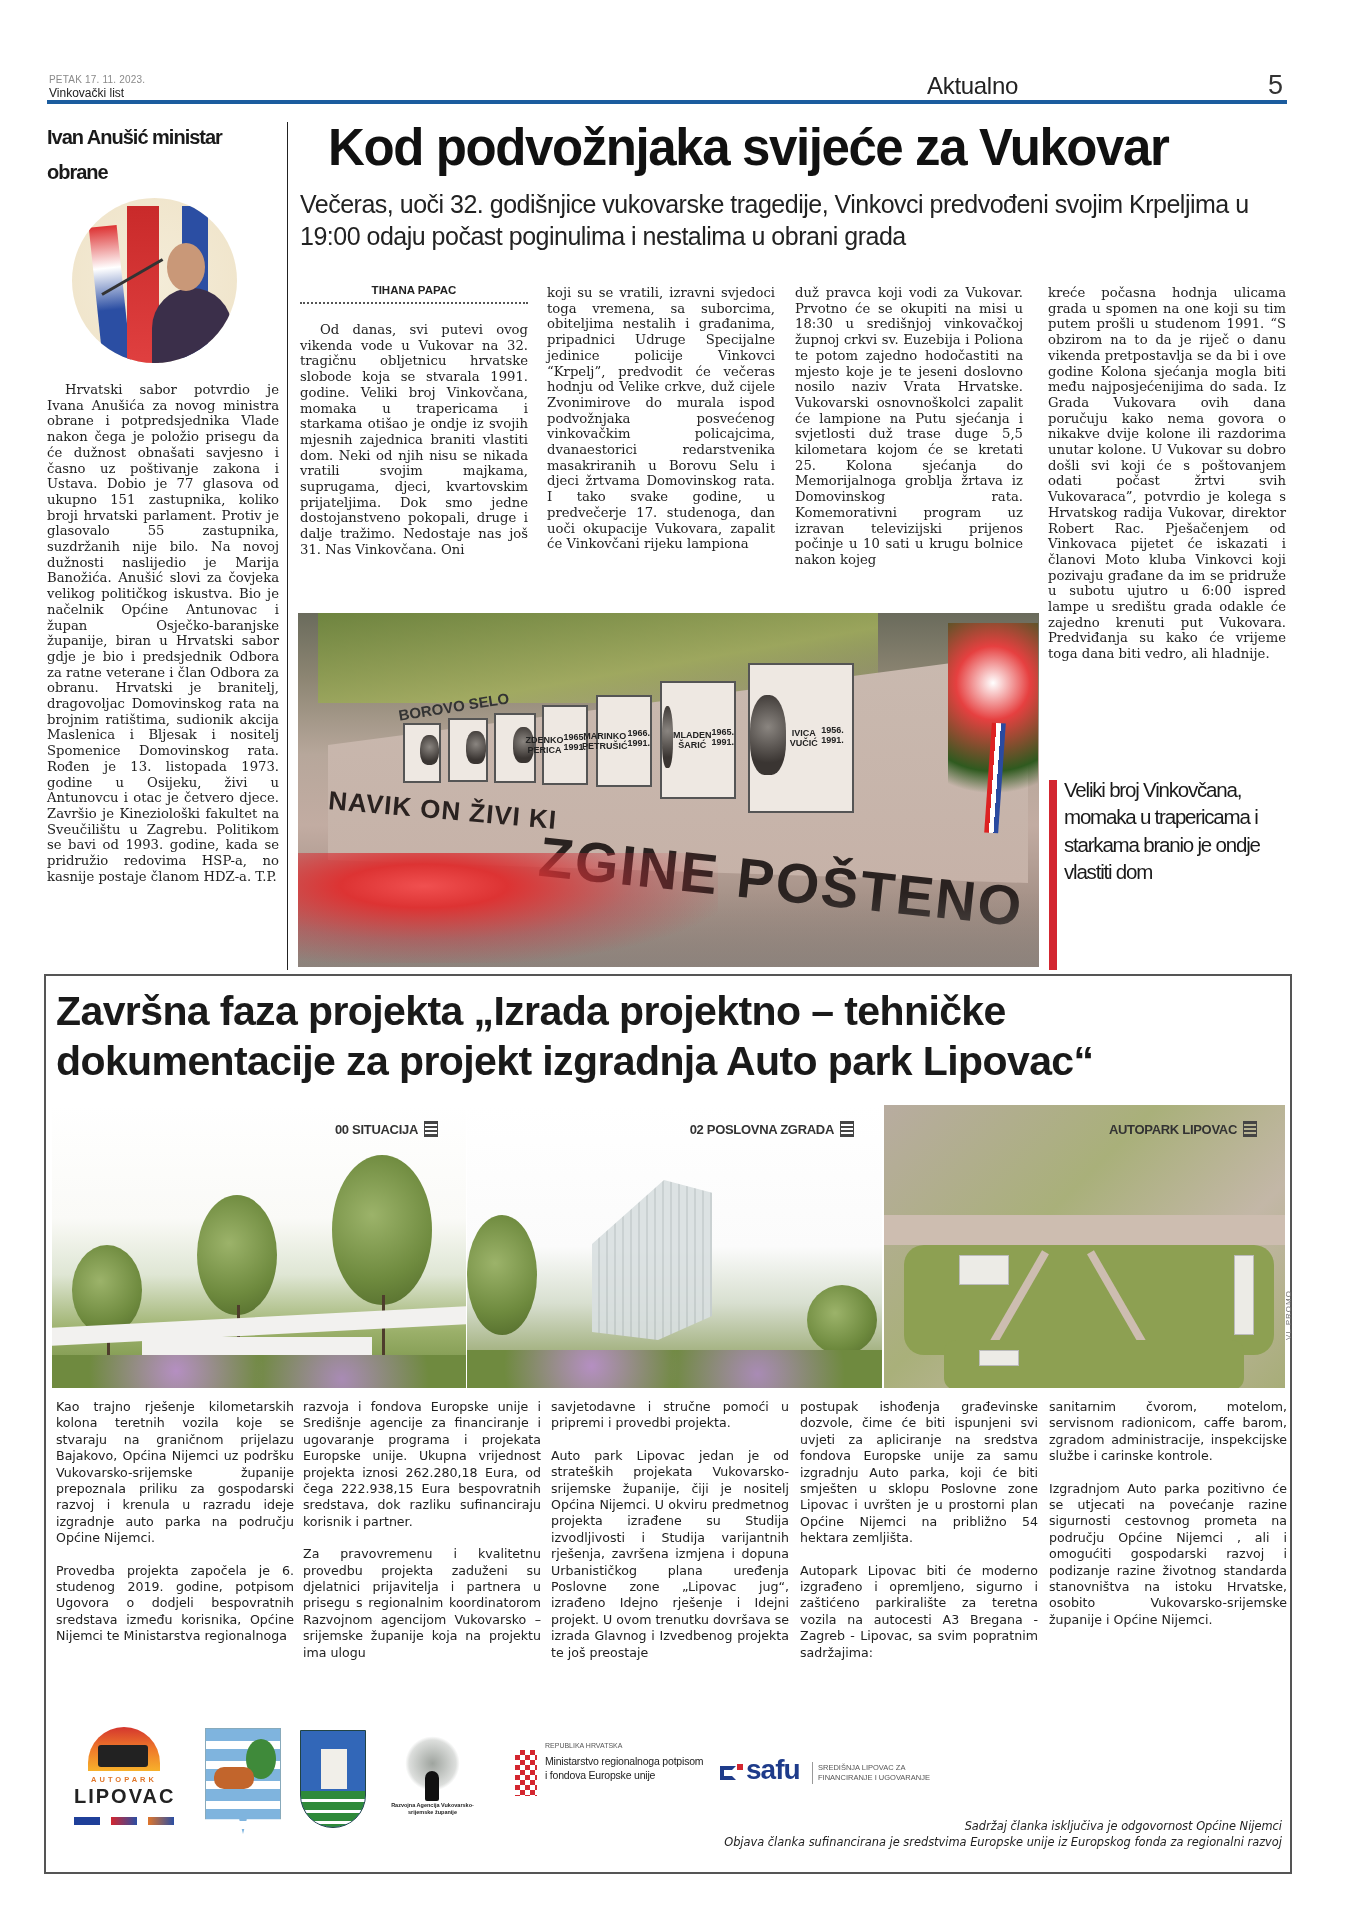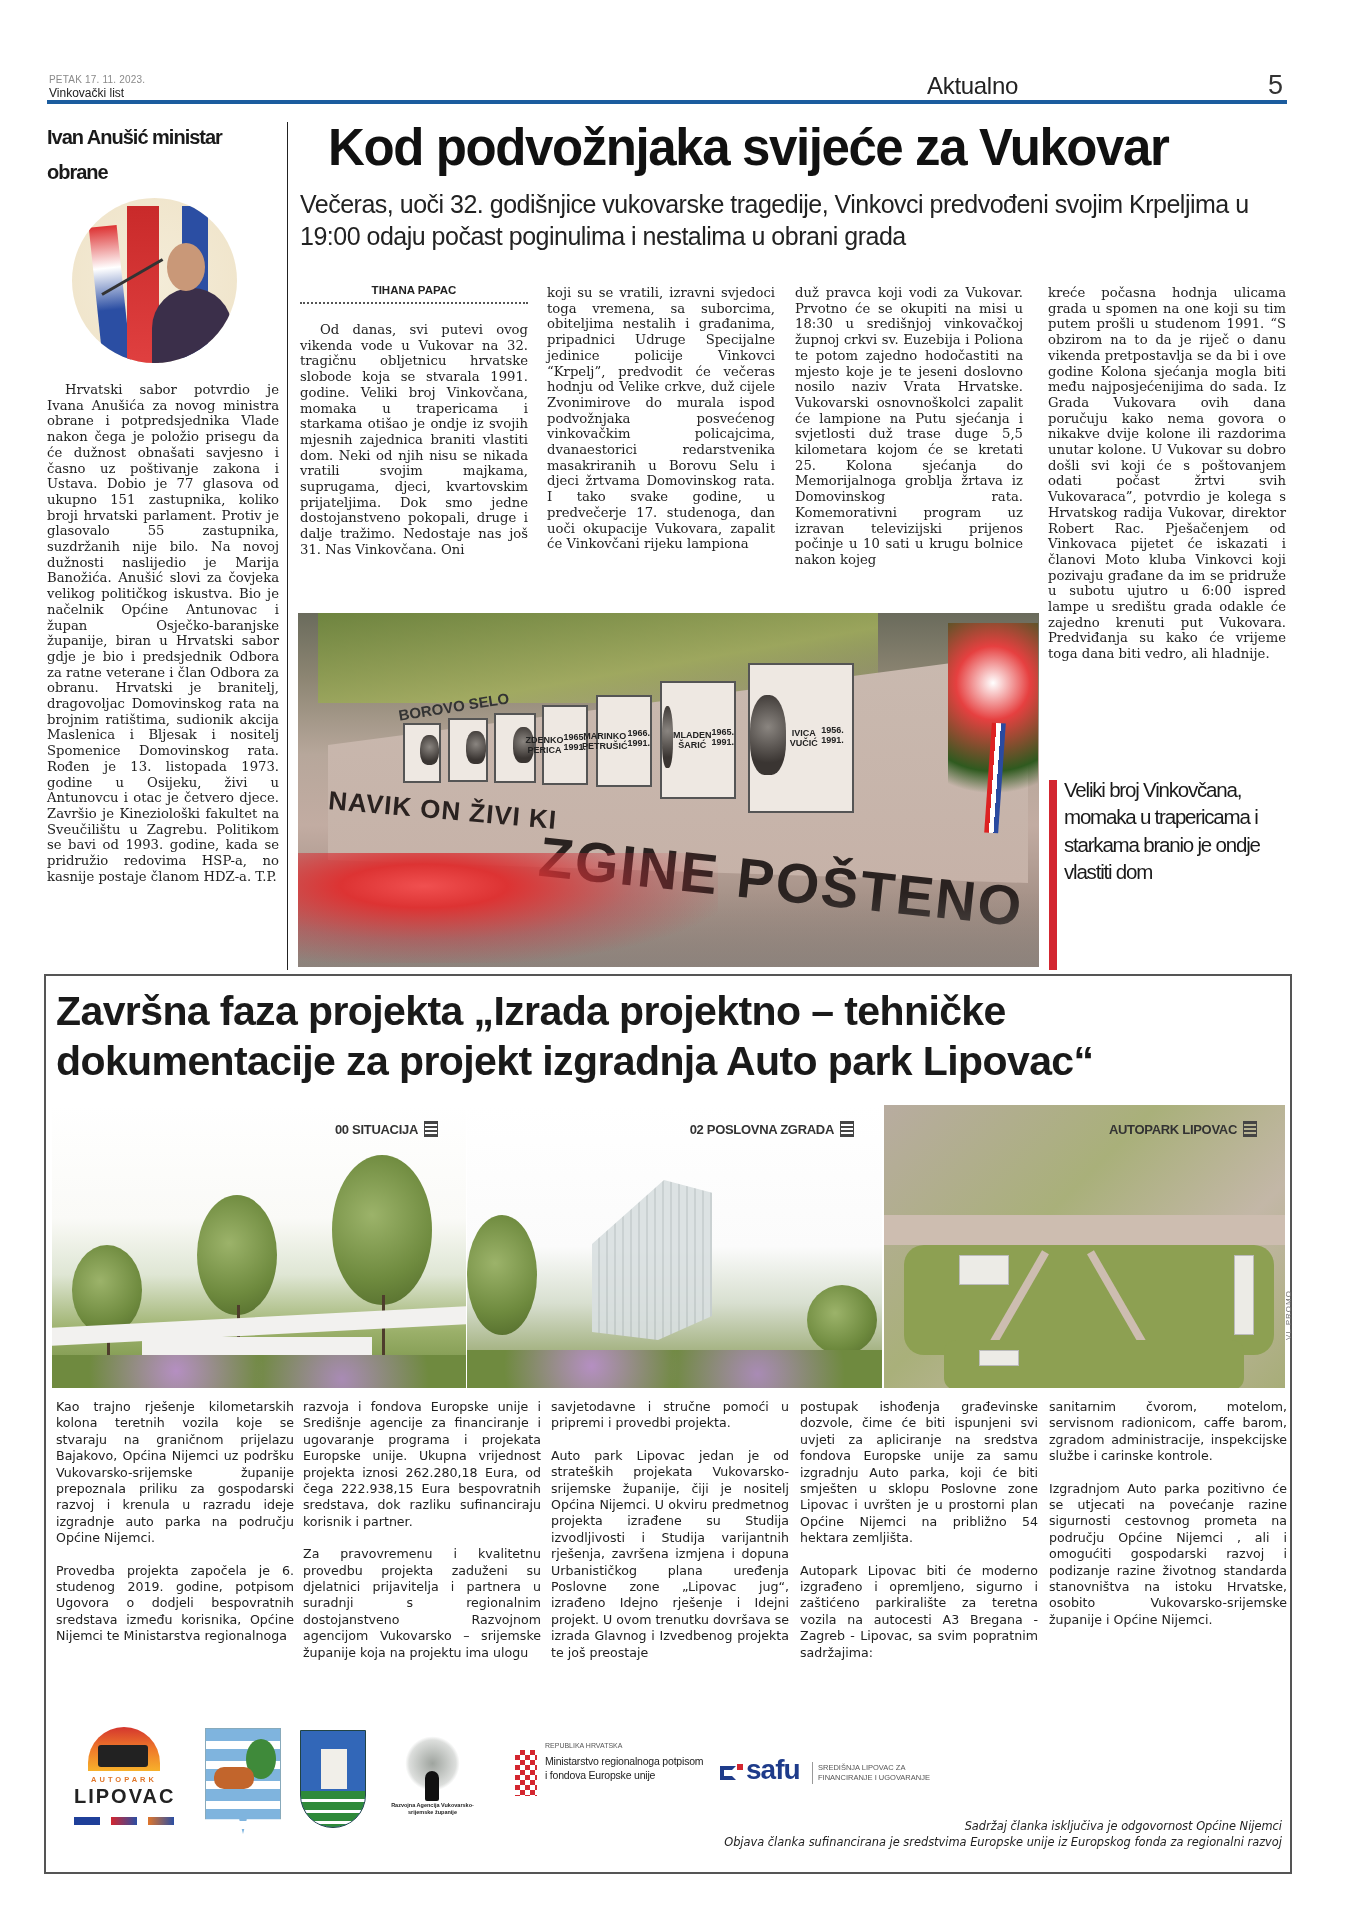--- a/index.html
+++ b/index.html
@@ -252,21 +252,21 @@
     </div>
 </div>
 <div class="vl-promo">VL PROMO</div>
 
 <div class="pcol p1">
   <p>Kao trajno rješenje kilometarskih kolona teretnih vozila koje se stvaraju na graničnom prijelazu Bajakovo, Općina Nijemci uz podršku Vukovarsko-srijemske županije prepoznala priliku za gospodarski razvoj i krenula u razradu ideje izgradnje auto parka na području Općine Nijemci.</p>
   <p>Provedba projekta započela je 6. studenog 2019. godine, potpisom Ugovora o dodjeli bespovratnih sredstava između korisnika, Općine Nijemci te Ministarstva regionalnoga</p>
 </div>
 <div class="pcol p2">
   <p>razvoja i fondova Europske unije i Središnje agencije za financiranje i ugovaranje programa i projekata Europske unije. Ukupna vrijednost projekta iznosi 262.280,18 Eura, od čega 222.938,15 Eura bespovratnih sredstava, dok razliku sufinanciraju korisnik i partner.</p>
-  <p>Za pravovremenu i kvalitetnu provedbu projekta zaduženi su djelatnici prijavitelja i partnera u suradnji s regionalnim dostojanstveno Razvojnom agencijom Vukovarsko – srijemske županije koja na projektu ima ulogu</p>
+  <p>Za pravovremenu i kvalitetnu provedbu projekta zaduženi su djelatnici prijavitelja i partnera u prisegu s regionalnim koordinatorom Razvojnom agencijom Vukovarsko – srijemske županije koja na projektu ima ulogu</p>
 </div>
 <div class="pcol p3">
   <p>savjetodavne i stručne pomoći u pripremi i provedbi projekta.</p>
   <p>Auto park Lipovac jedan je od strateških projekata Vukovarsko-srijemske županije, čiji je nositelj Općina Nijemci. U okviru predmetnog projekta izrađene su Studija izvodljivosti i Studija varijantnih rješenja, završena izmjena i dopuna Urbanističkog plana uređenja Poslovne zone „Lipovac jug“, izrađeno Idejno rješenje i Idejni projekt. U ovom trenutku dovršava se izrada Glavnog i Izvedbenog projekta te još preostaje</p>
 </div>
 <div class="pcol p4">
   <p>postupak ishođenja građevinske dozvole, čime će biti ispunjeni svi uvjeti za apliciranje na sredstva fondova Europske unije za samu izgradnju Auto parka, koji će biti smješten u sklopu Poslovne zone Lipovac i uvršten je u prostorni plan Općine Nijemci na približno 54 hektara zemljišta.</p>
   <p>Autopark Lipovac biti će moderno izgrađeno i opremljeno, sigurno i zaštićeno parkiralište za teretna vozila na autocesti A3 Bregana - Zagreb - Lipovac, sa svim popratnim sadržajima:</p>
 </div>
 <div class="pcol p5">

